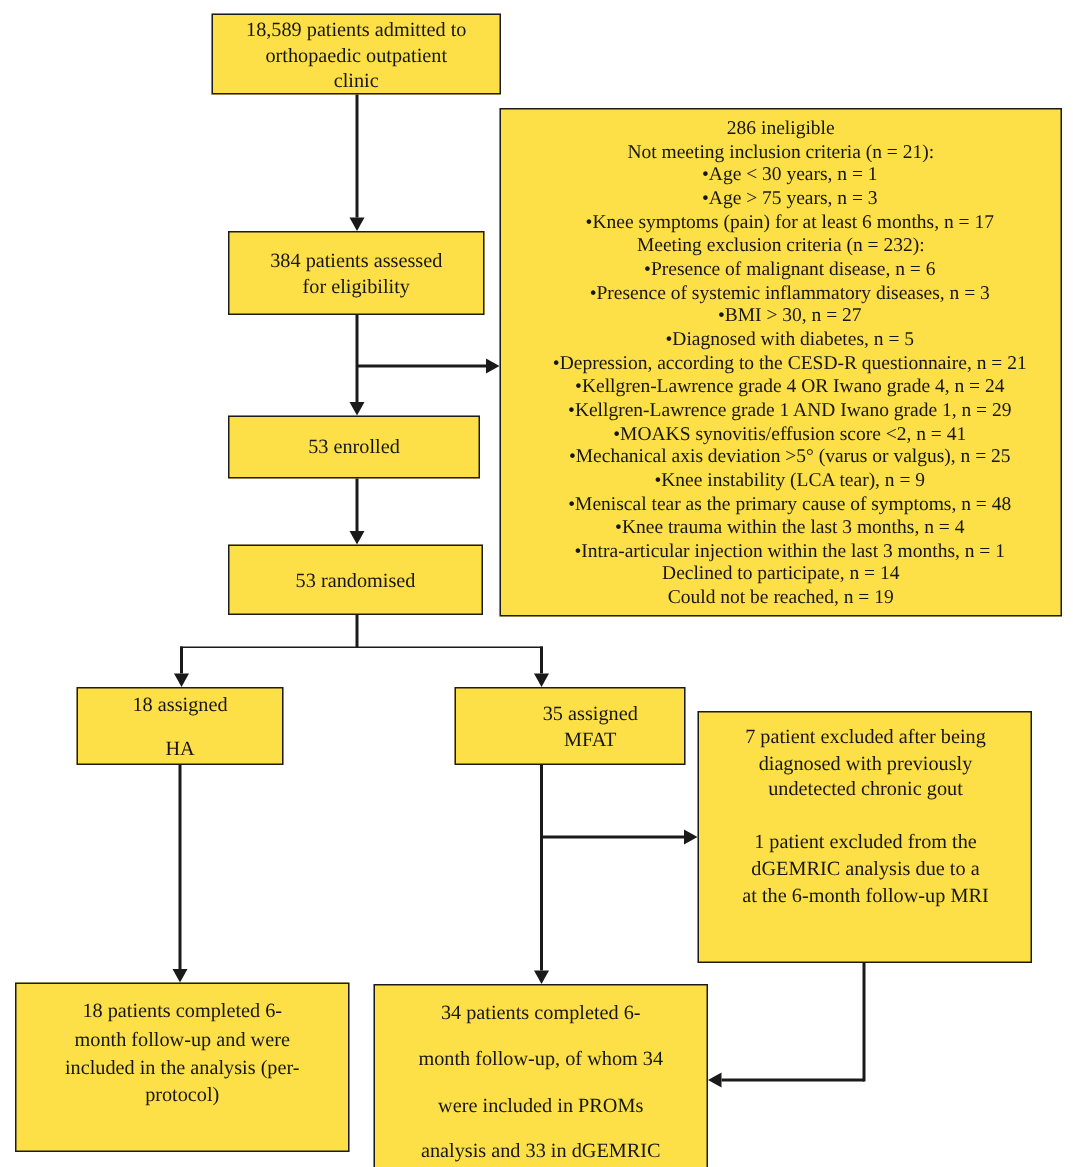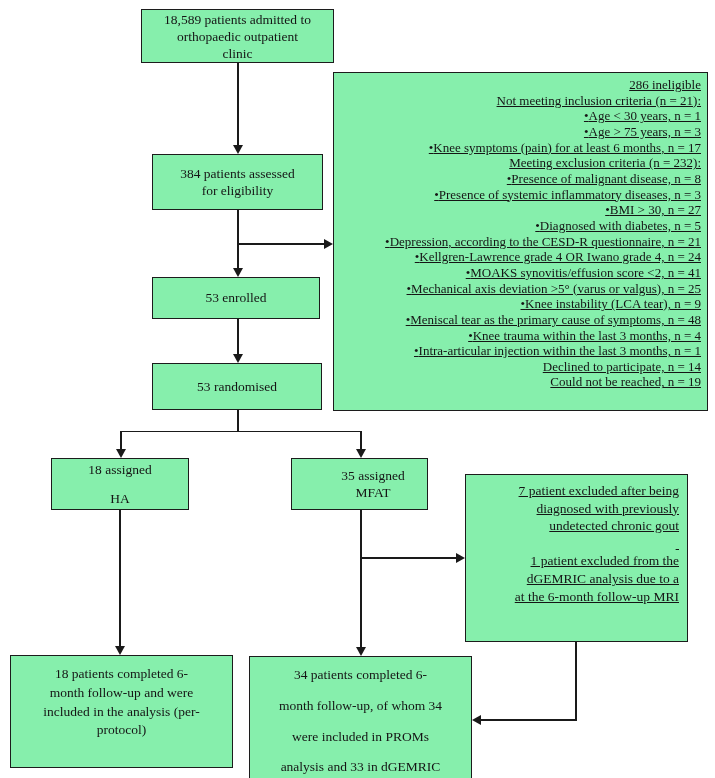--- a/index.html
+++ b/index.html
@@ -4,31 +4,31 @@
 <title>Patient Flow Diagram</title>
 <style>
   html,body { margin:0; padding:0; background:#ffffff; }
   #figure {
     position:relative; width:715px; height:778px; background:#ffffff;
     font-family:"Liberation Serif","DejaVu Serif",serif; color:#151515;
     overflow:hidden;
   }
   .box {
     position:absolute; box-sizing:border-box;
-    border:1.5px solid #1c1c1c; background:#86efac;
+    border:1.5px solid #1c1c1c; background:#fde047;
   }
   .center-box {
     display:flex; flex-direction:column; align-items:center; justify-content:center;
     text-align:center; font-size:13.5px; line-height:17.5px;
   }
   .top-box {
     display:flex; flex-direction:column; justify-content:flex-start;
     text-align:center; font-size:13.5px;
   }
-  .left-box { text-align:right;text-decoration:underline; }
+  .left-box { text-align:center; }
   .line { white-space:nowrap; }
   
   #box-ineligible { padding:4px 6px 0 6px; font-size:13px; line-height:15.65px; }
   #box-ineligible .bullet { padding-left:12px; }
   #box-ineligible .bullet::before { content:"\2022 "; }
   
   #box-excluded { padding:7px 8px 0 9px; font-size:13.5px; line-height:17.6px; }
   
   #box-ha-outcome, #box-mfat-outcome { padding-top:9px; line-height:18.8px; }
   
@@ -51,26 +51,27 @@
       <div class="line">clinic</div>
     </div>
 
   <div class="box left-box" id="box-ineligible" style="left:333px; top:72px; width:375px; height:339px;">
       <div class="line">286 ineligible</div>
       <div class="line">Not meeting inclusion criteria (n = 21):</div>
       <div class="line bullet">Age &lt; 30 years, n = 1</div>
       <div class="line bullet">Age &gt; 75 years, n = 3</div>
       <div class="line bullet">Knee symptoms (pain) for at least 6 months, n = 17</div>
       <div class="line">Meeting exclusion criteria (n = 232):</div>
-      <div class="line bullet">Presence of malignant disease, n = 8</div>
+      <div class="line bullet">Presence of malignant disease, n = 6</div>
       <div class="line bullet">Presence of systemic inflammatory diseases, n = 3</div>
       <div class="line bullet">BMI &gt; 30, n = 27</div>
       <div class="line bullet">Diagnosed with diabetes, n = 5</div>
       <div class="line bullet">Depression, according to the CESD-R questionnaire, n = 21</div>
       <div class="line bullet">Kellgren-Lawrence grade 4 OR Iwano grade 4, n = 24</div>
+      <div class="line bullet">Kellgren-Lawrence grade 1 AND Iwano grade 1, n = 29</div>
       <div class="line bullet">MOAKS synovitis/effusion score &lt;2, n = 41</div>
       <div class="line bullet">Mechanical axis deviation &gt;5° (varus or valgus), n = 25</div>
       <div class="line bullet">Knee instability (LCA tear), n = 9</div>
       <div class="line bullet">Meniscal tear as the primary cause of symptoms, n = 48</div>
       <div class="line bullet">Knee trauma within the last 3 months, n = 4</div>
       <div class="line bullet">Intra-articular injection within the last 3 months, n = 1</div>
       <div class="line">Declined to participate, n = 14</div>
       <div class="line">Could not be reached, n = 19</div>
     </div>
 
@@ -85,21 +86,21 @@
 
   <div class="box center-box" id="box-randomised" style="left:152px; top:363px; width:170px; height:47px;">
       <div class="line">53 randomised</div>
     </div>
 
   <div class="box center-box" id="box-ha" style="left:51px; top:458px; width:138px; height:52px;gap:12px;">
       <div class="line">18 assigned</div>
       <div class="line">HA</div>
     </div>
 
-  <div class="box center-box" id="box-mfat" style="left:291px; top:458px; width:137px; height:52px;padding-left:27px;">
+  <div class="box center-box" id="box-mfat" style="left:303px; top:458px; width:154px; height:52px;padding-left:27px;">
       <div class="line">35 assigned</div>
       <div class="line">MFAT</div>
     </div>
 
   <div class="box left-box" id="box-excluded" style="left:465px; top:474px; width:223px; height:168px;">
       <div class="line">7 patient excluded after being</div>
       <div class="line">diagnosed with previously</div>
       <div class="line">undetected chronic gout</div>
       <div class="line">&nbsp;</div>
       <div class="line">1 patient excluded from the</div>

